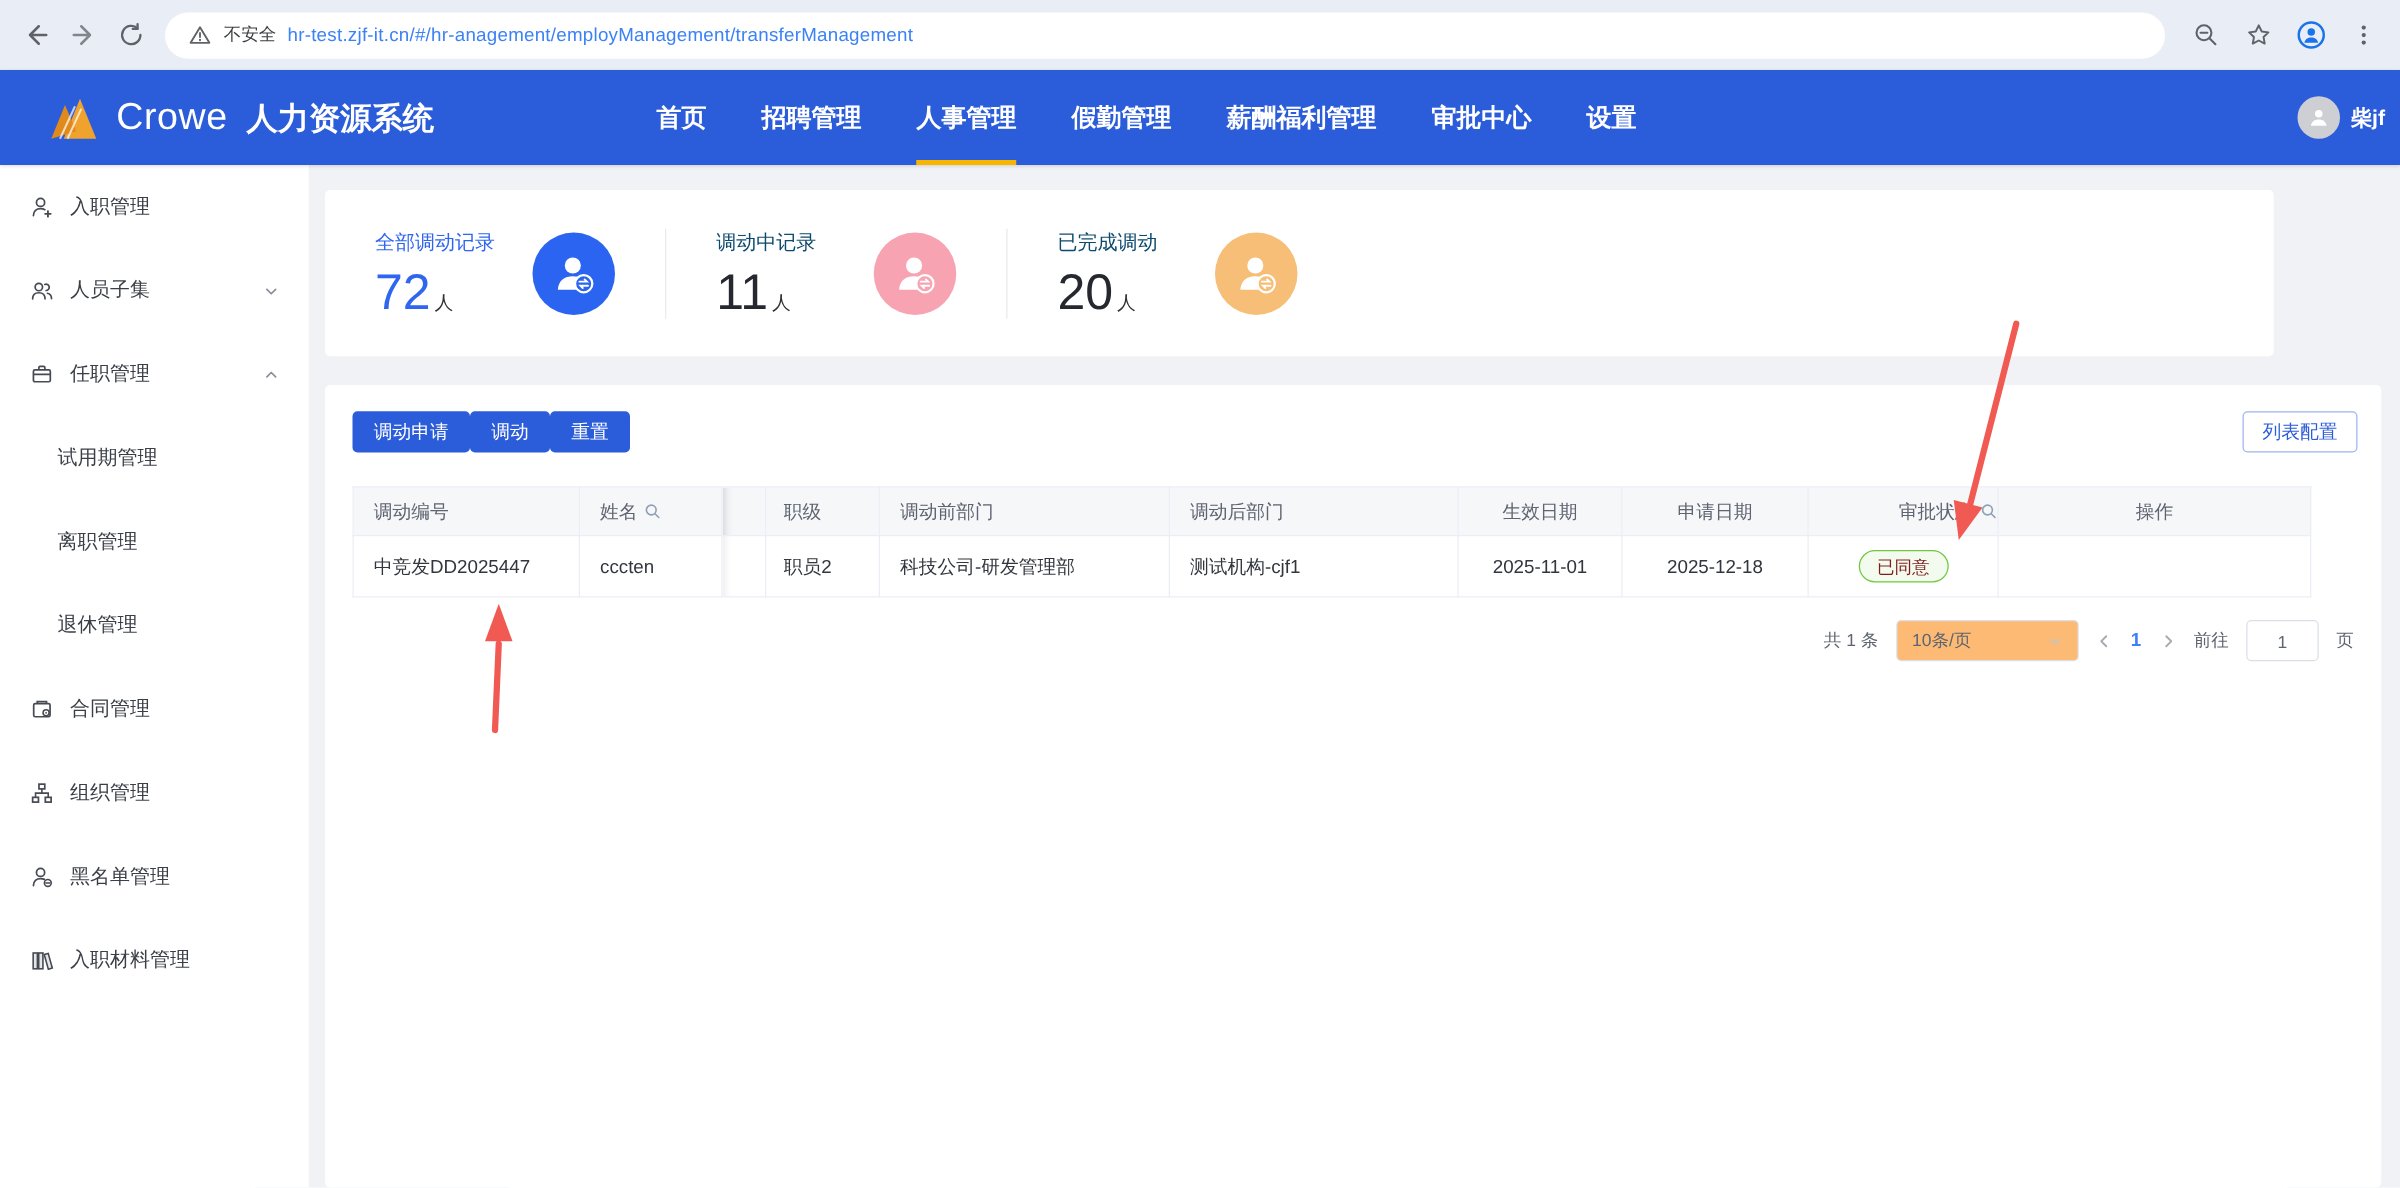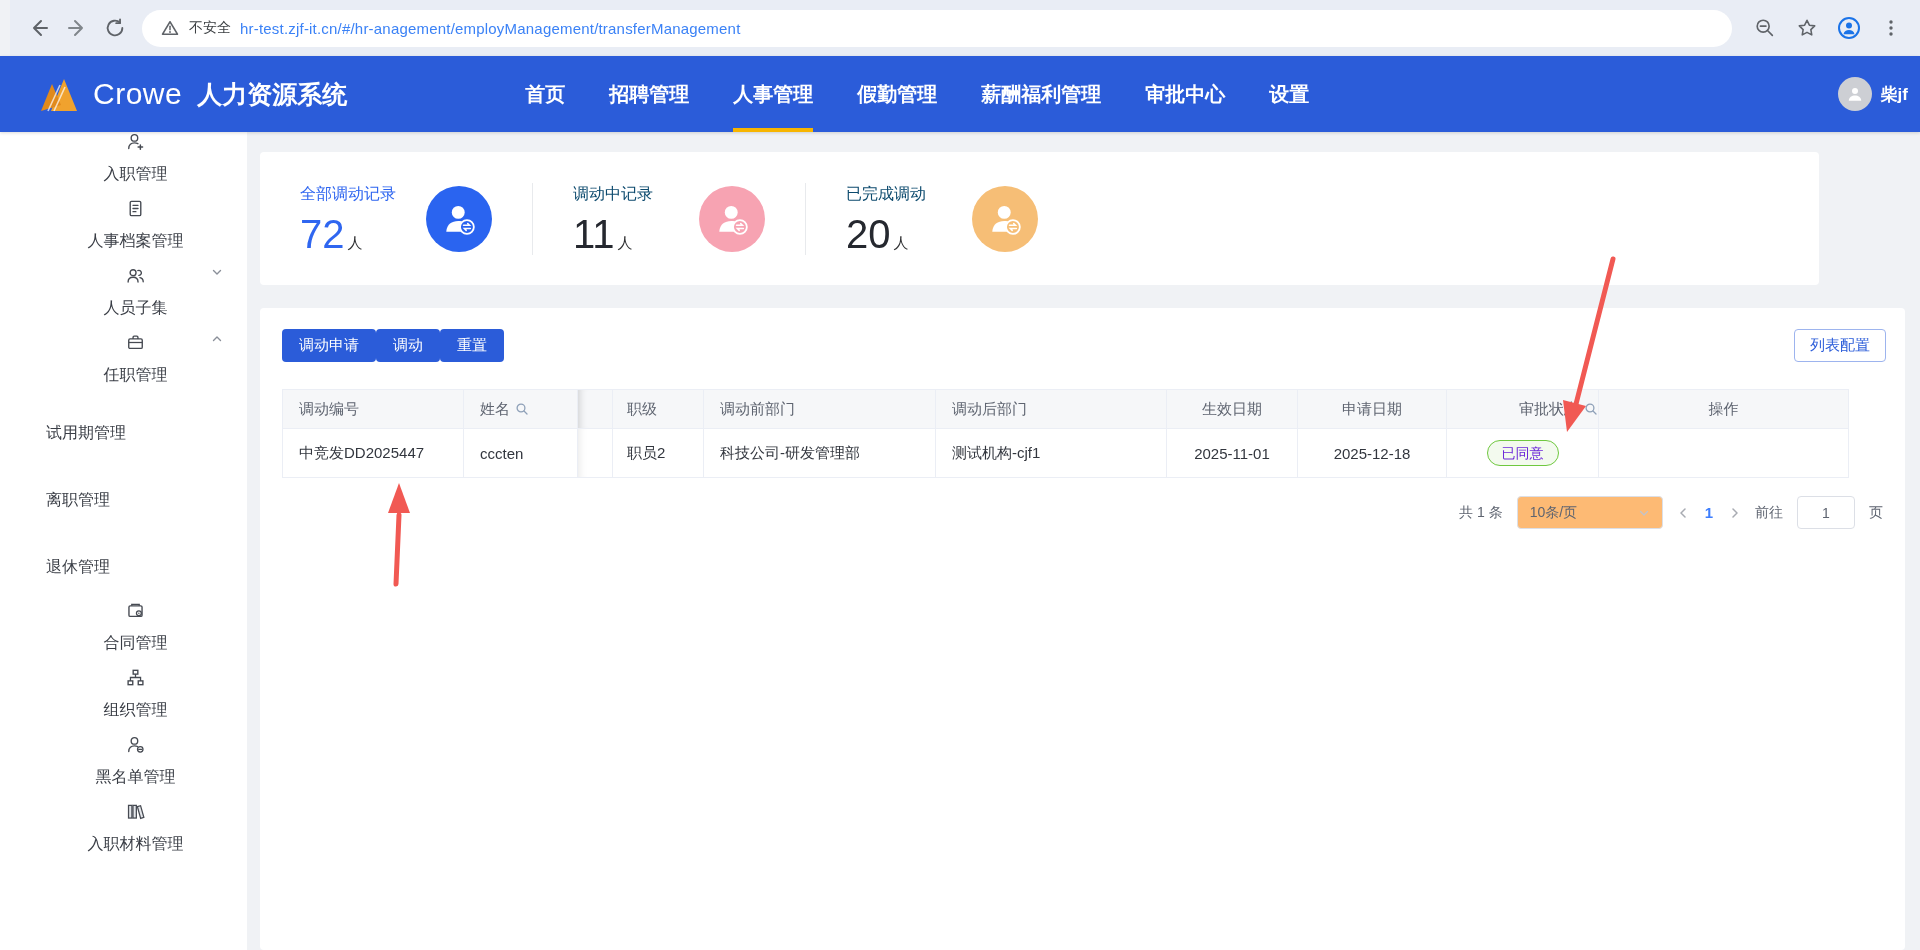--- a/index.html
+++ b/index.html
@@ -7,21 +7,21 @@
   body {
     position:relative; overflow:hidden;
     background:#F0F2F5;
     font-family:"Liberation Sans","DejaVu Sans",sans-serif;
     color:#303133;
   }
   svg { display:block; }
 
   
   .browser-bar{ position:absolute; top:0; left:0; right:0; height:56px;
-    background:#E9EDF5; display:flex; align-items:center; padding:0 10px;margin-left:10px; }
+    background:#E9EDF5; display:flex; align-items:center; padding:0 10px; }
   .bb-btn{ width:38px; height:38px; border-radius:50%; display:flex; align-items:center; justify-content:center; cursor:pointer; }
   .url-pill{ flex:1; height:37px; margin:0 14px 0 8px; background:#fff; border-radius:19px;
     display:flex; align-items:center; padding:0 18px; gap:9px; }
   .security-label{ font-size:14px; color:#3C4043; }
   .url-text{ font-size:15px; color:#3b82f6; letter-spacing:.2px; }
   .bb-right{ display:flex; align-items:center; gap:4px; }
 
   
   .app-header{ position:absolute; top:56px; left:0; right:0; height:76px; background:#2B5CD9;
     display:flex; align-items:center; color:#fff; box-shadow:0 1px 3px rgba(0,0,0,.15); z-index:5;}
@@ -31,21 +31,21 @@
   .nav{ display:flex; gap:44px; margin-left:178px; height:100%; align-items:stretch; }
   .nav-item{ font-size:20px; font-weight:700; display:flex; align-items:center; position:relative; cursor:pointer; white-space:nowrap;}
   .nav-item.active::after{ content:""; position:absolute; left:0; right:0; bottom:0; height:4px; background:#F7B500; }
   .user{ position:absolute; right:12px; top:0; height:100%; display:flex; align-items:center; gap:9px; cursor:pointer;}
   .avatar{ width:34px; height:34px; border-radius:50%; background:#CDCFD4; display:flex; align-items:center; justify-content:center; }
   .user-name{ font-size:17px; font-weight:700; }
 
   
   .sidebar{ position:absolute; top:132px; left:0; bottom:0; width:247px; background:#fff; }
   .side-item{ height:67px; display:flex; align-items:center; padding-left:24px; gap:13px;
-    font-size:16px; color:#3A3E46; cursor:pointer; position:relative;flex-direction:column; }
+    font-size:16px; color:#3A3E46; cursor:pointer; position:relative; }
   .side-item .chev{ position:absolute; right:24px; }
   .sub-item{ height:67px; display:flex; align-items:center; padding-left:46px;
     font-size:16px; color:#3A3E46; cursor:pointer; }
   .sub-item.active{ background:#EBF3FF; color:#3D7EFE; border-left:4px solid #3D7EFE; padding-left:42px; }
 
   
   .stats-card{ position:absolute; left:260px; top:152px; width:1559px; height:133px;
     background:#fff; border-radius:4px; display:flex; align-items:stretch; }
   .stat{ width:272px; display:flex; align-items:center; justify-content:space-between; padding:0 40px; }
   .v-divider{ width:1px; background:#E8EAED; height:72px; align-self:center; }
@@ -68,21 +68,21 @@
   table{ border-collapse:collapse; table-layout:fixed; width:1566px; font-size:15px; }
   th{ height:39px; background:#F6F7F9; color:#5E6470; font-weight:500; text-align:left;
       border:1px solid #EBEEF5; padding:0 0 0 16px; }
   td{ height:49px; border:1px solid #EBEEF5; color:#32363E; padding:0 0 0 16px; background:#fff; }
   th.c, td.c{ text-align:center; padding:0; }
   th.tight, td.tight{ padding-left:14px; }
   th.gapcol{ box-shadow:inset 9px 0 8px -8px rgba(0,0,0,.18); padding:0; }
   td.gapcol{ box-shadow:inset 9px 0 8px -8px rgba(0,0,0,.10); padding:0; }
   .th-flex{ display:flex; align-items:center; gap:5px; }
   th.c .th-flex{ justify-content:flex-end; }
-  .badge{ display:inline-block; padding:4px 14px; border:1px solid #6FC83F; color:#6d28d9;
+  .badge{ display:inline-block; padding:4px 14px; border:1px solid #6FC83F; color:#7f1d1d;
     background:#F3FAEE; border-radius:14px; font-size:14px; line-height:1.2; }
 
   .pagination{ position:absolute; top:188px; right:22px; display:flex; align-items:center;
     gap:14px; font-size:14px; color:#5E6470; }
   .page-size{ width:146px; height:33px; border:1px solid #DCDFE6; border-radius:4px;
     display:flex; align-items:center; justify-content:space-between; padding:0 12px; cursor:pointer; background:#fdba74;}
   .page-arrow{ display:flex; align-items:center; cursor:pointer; }
   .page-num{ color:#3D7EFE; font-weight:700; font-size:15px; padding:0 2px; cursor:pointer;}
   .goto-input{ width:58px; height:33px; border:1px solid #DCDFE6; border-radius:4px;
     text-align:center; font-size:14px; color:#5E6470; font-family:inherit; outline:none; background:#fff;}
@@ -181,29 +181,20 @@
 
 <div class="sidebar">
   <div class="side-item">
     <svg width="19" height="19" viewBox="0 0 18 18">
         <circle cx="8" cy="5.6" r="3.1" stroke="#464A52" stroke-width="1.3" fill="none"></circle>
         <path d="M2.6 15.6 C2.6 12 4.9 10.3 8 10.3 C9.3 10.3 10.4 10.6 11.3 11.1" stroke="#464A52" stroke-width="1.3" fill="none" stroke-linecap="round"></path>
         <line x1="13.6" y1="12.2" x2="13.6" y2="16.4" stroke="#464A52" stroke-width="1.4" stroke-linecap="round"></line>
         <line x1="11.5" y1="14.3" x2="15.7" y2="14.3" stroke="#464A52" stroke-width="1.4" stroke-linecap="round"></line>
       </svg>
     <span>入职管理</span>
-  </div>
-  <div class="side-item">
-    <svg width="19" height="19" viewBox="0 0 18 18">
-        <rect x="4" y="2.2" width="10" height="13.6" rx="1.2" stroke="#464A52" stroke-width="1.3" fill="none"></rect>
-        <line x1="6.6" y1="6" x2="11.4" y2="6" stroke="#464A52" stroke-width="1.2" stroke-linecap="round"></line>
-        <line x1="6.6" y1="9" x2="11.4" y2="9" stroke="#464A52" stroke-width="1.2" stroke-linecap="round"></line>
-        <line x1="6.6" y1="12" x2="9.4" y2="12" stroke="#464A52" stroke-width="1.2" stroke-linecap="round"></line>
-      </svg>
-    <span>人事档案管理</span>
   </div>
   <div class="side-item">
     <svg width="19" height="19" viewBox="0 0 18 18">
         <circle cx="6.7" cy="6.3" r="2.8" stroke="#464A52" stroke-width="1.3" fill="none"></circle>
         <path d="M11.2 4.3 a2.4 2.4 0 1 1 1 4.6" stroke="#464A52" stroke-width="1.3" fill="none" stroke-linecap="round"></path>
         <path d="M2 15.2 C2 12.2 4 10.6 6.7 10.6 C9.4 10.6 11.4 12.2 11.4 15.2" stroke="#464A52" stroke-width="1.3" fill="none" stroke-linecap="round"></path>
         <path d="M13.2 11 C15.2 11.4 16.3 12.9 16.3 15" stroke="#464A52" stroke-width="1.3" fill="none" stroke-linecap="round"></path>
       </svg>
     <span>人员子集</span>
     <svg class="chev" width="12" height="12" viewBox="0 0 12 12">

